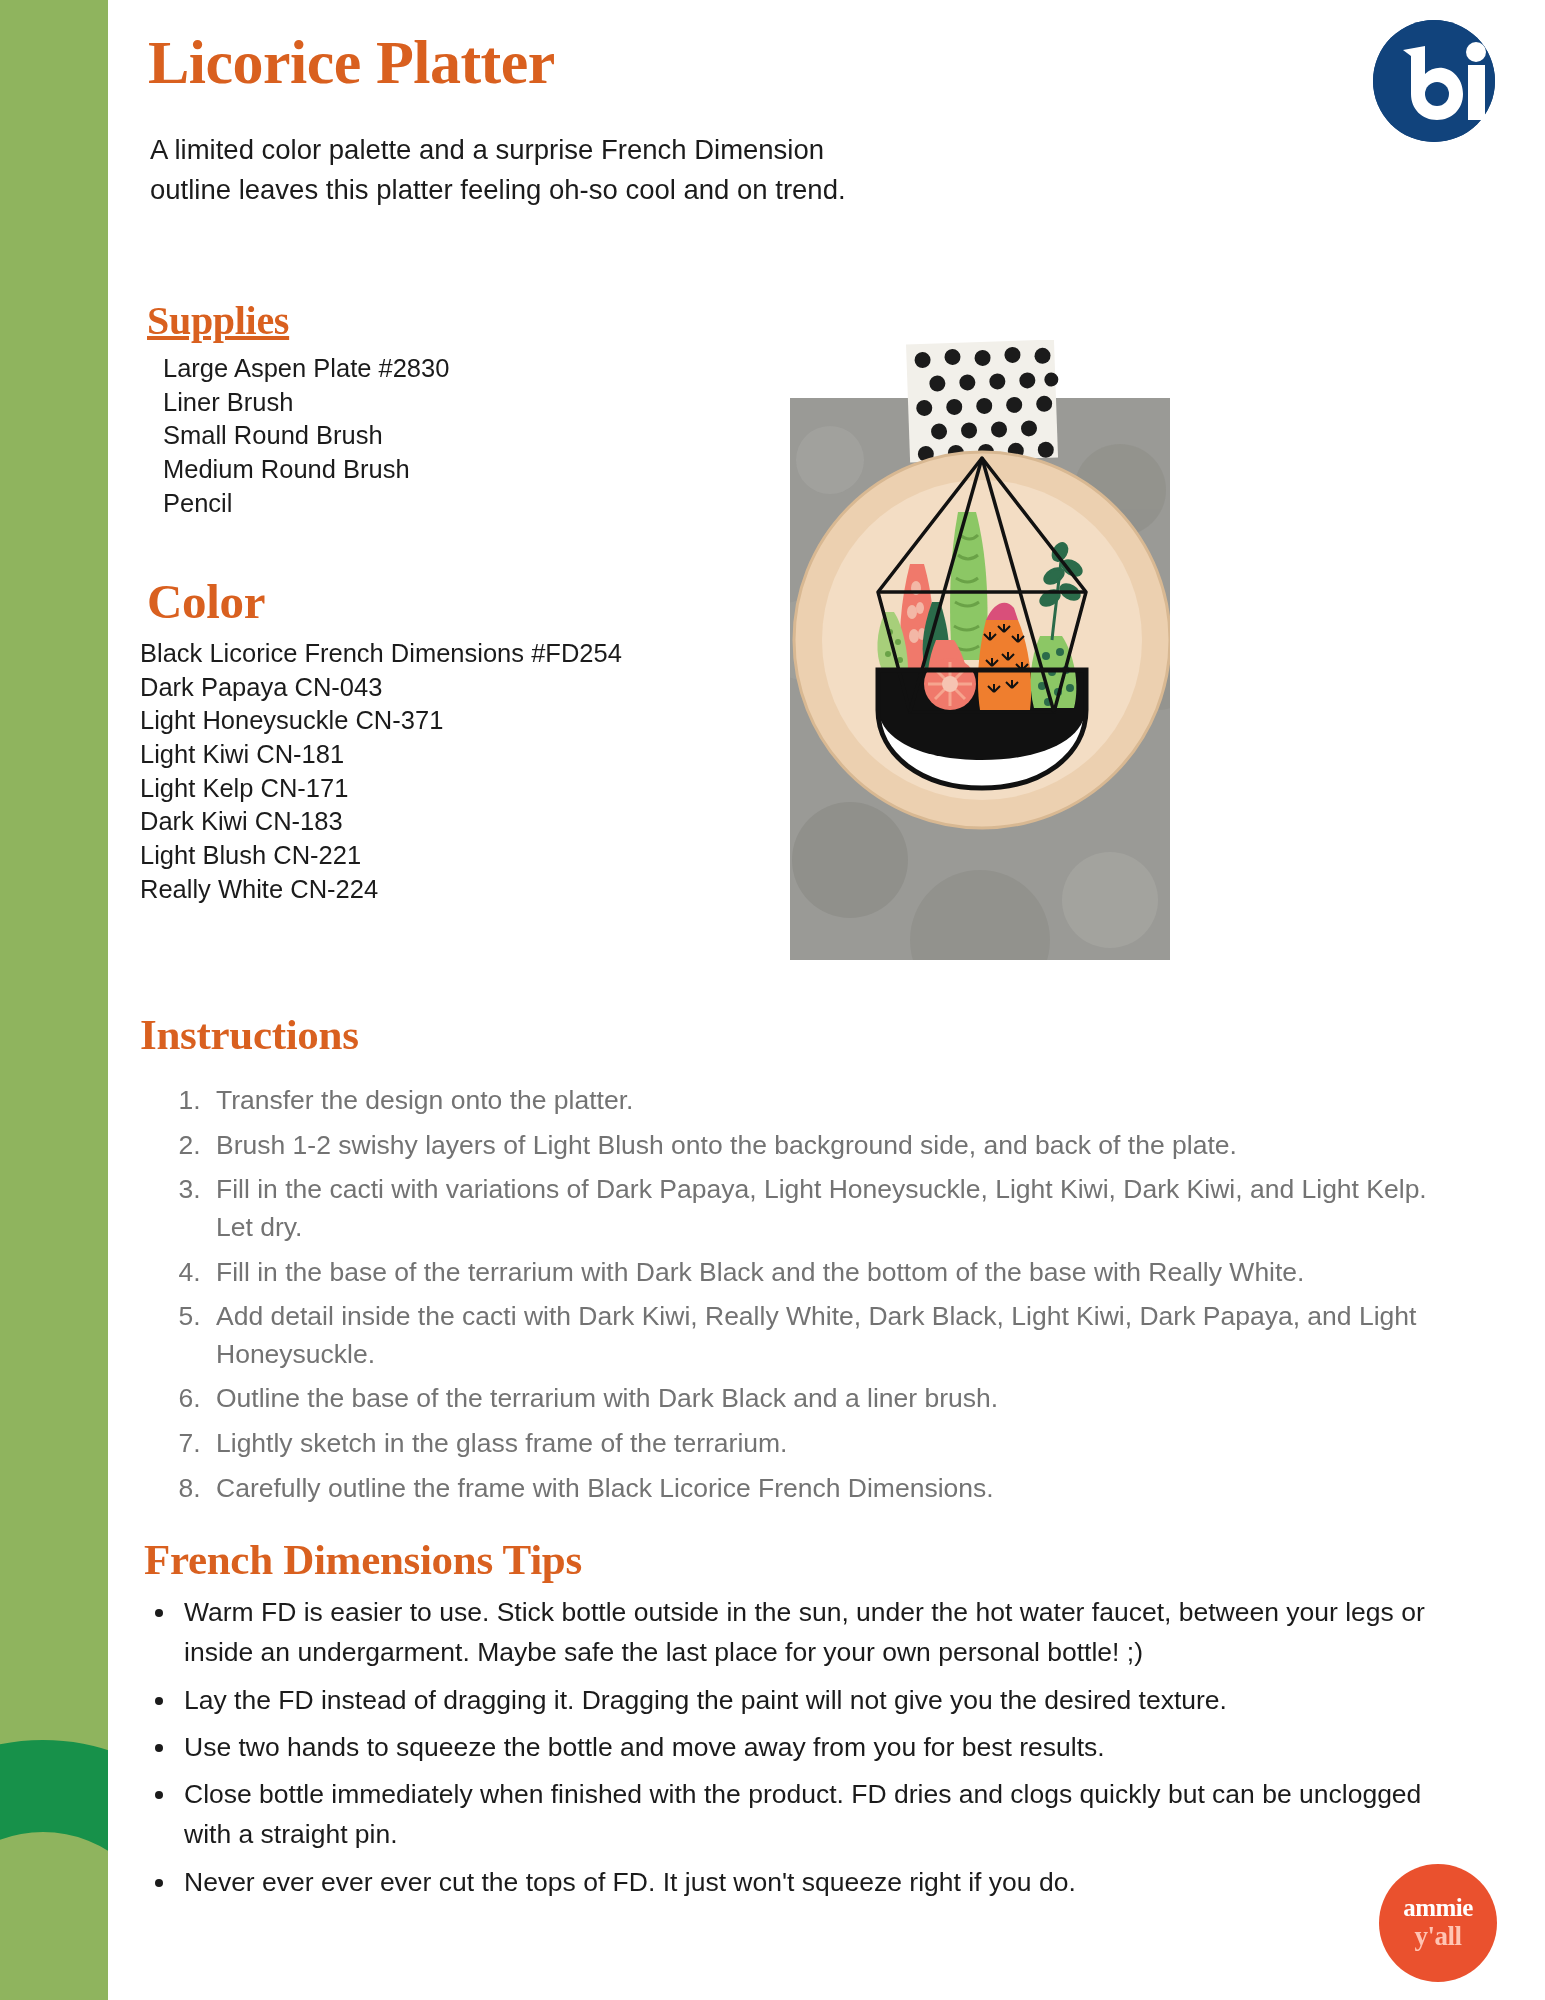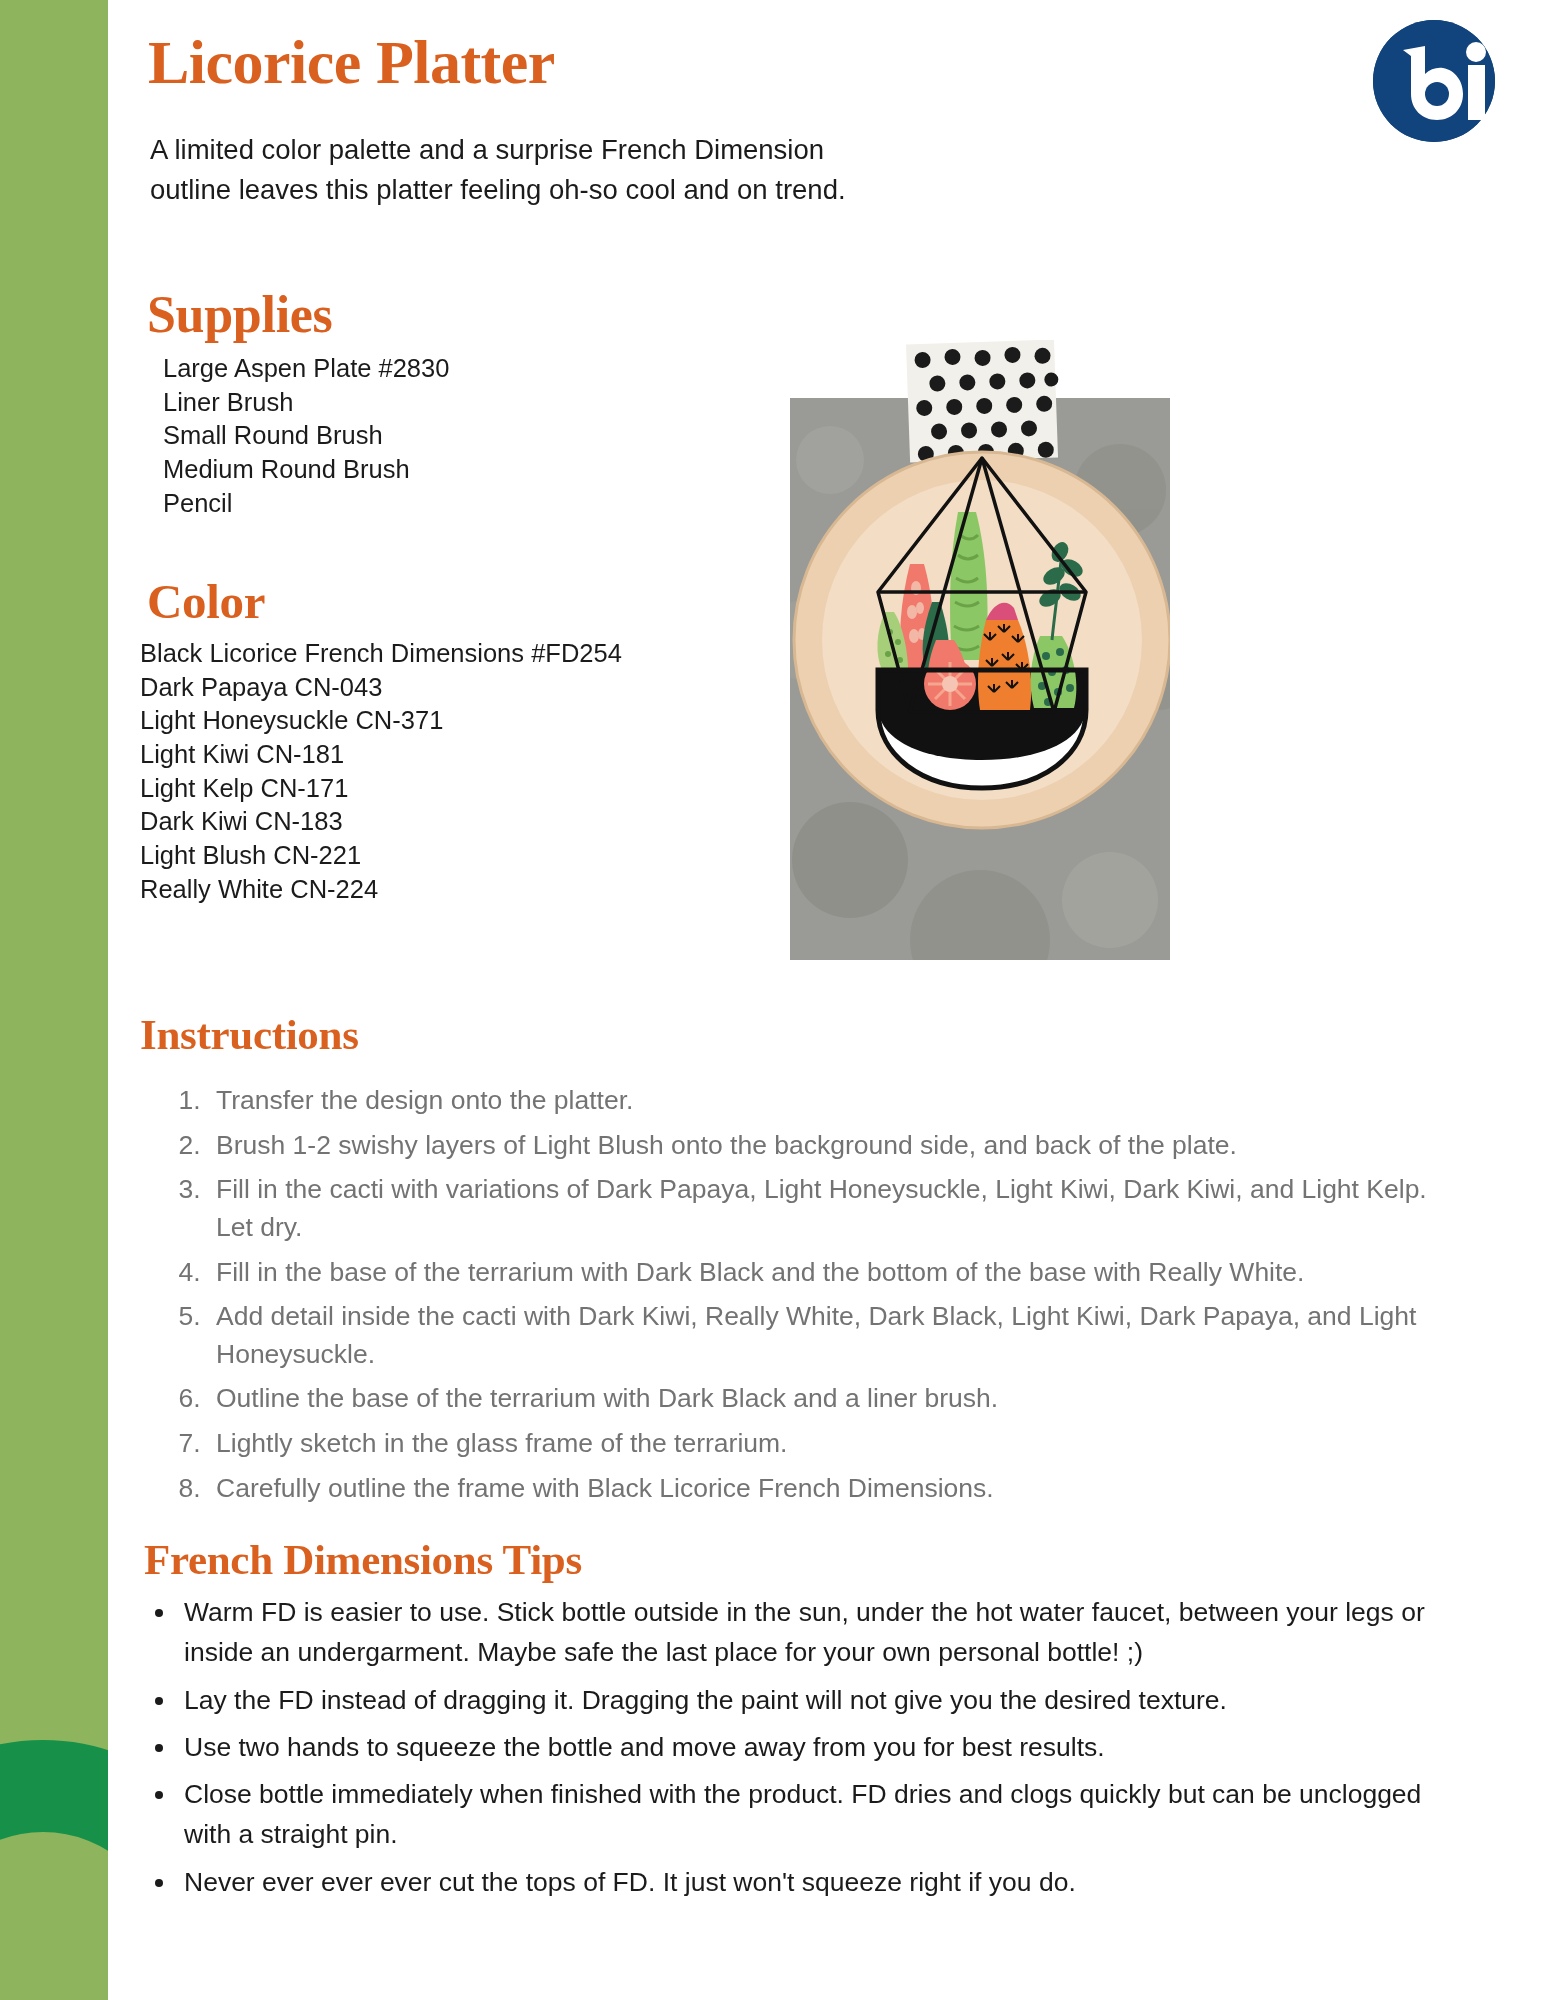--- a/index.html
+++ b/index.html
@@ -97,21 +97,21 @@
 
   
   .sec-h {
     position: absolute;
     font-family: "Liberation Serif", serif;
     font-weight: bold;
     color: #d9601f;
     letter-spacing: -0.3px;
     white-space: nowrap;
   }
-  .sec-supplies { left: 147px; top: 285px; font-size: 52px; }
+  .sec-supplies { left: 147px; top: 297px; font-size: 40px; text-decoration: underline; }
   .sec-color    { left: 147px; top: 573px; font-size: 49px; }
   .sec-instr    { left: 140px; top: 1010px; font-size: 43px; }
   .sec-fdtips   { left: 144px; top: 1535px; font-size: 43px; }
 
   .plain-list {
     position: absolute;
     font-size: 25.5px;
     line-height: 1.32;
     color: #1b1b1b;
     font-family: "Liberation Sans", sans-serif;
@@ -402,15 +402,19 @@
 
     <div class="sec-h sec-fdtips">French Dimensions Tips</div>
     <ul class="tips">
       <li>Warm FD is easier to use. Stick bottle outside in the sun, under the hot water faucet, between your legs or inside an undergarment. Maybe safe the last place for your own personal bottle! ;)</li>
       <li>Lay the FD instead of dragging it. Dragging the paint will not give you the desired texture.</li>
       <li>Use two hands to squeeze the bottle and move away from you for best results.</li>
       <li>Close bottle immediately when finished with the product. FD dries and clogs quickly but can be unclogged with a straight pin.</li>
       <li>Never ever ever ever cut the tops of FD. It just won't squeeze right if you do.</li>
     </ul>
 
+    <div class="ammie">
+      <span class="l1">ammie</span>
+      <span class="l2">y'all</span>
+    </div>
 
   </div>
 </div>
 
 </body></html>

